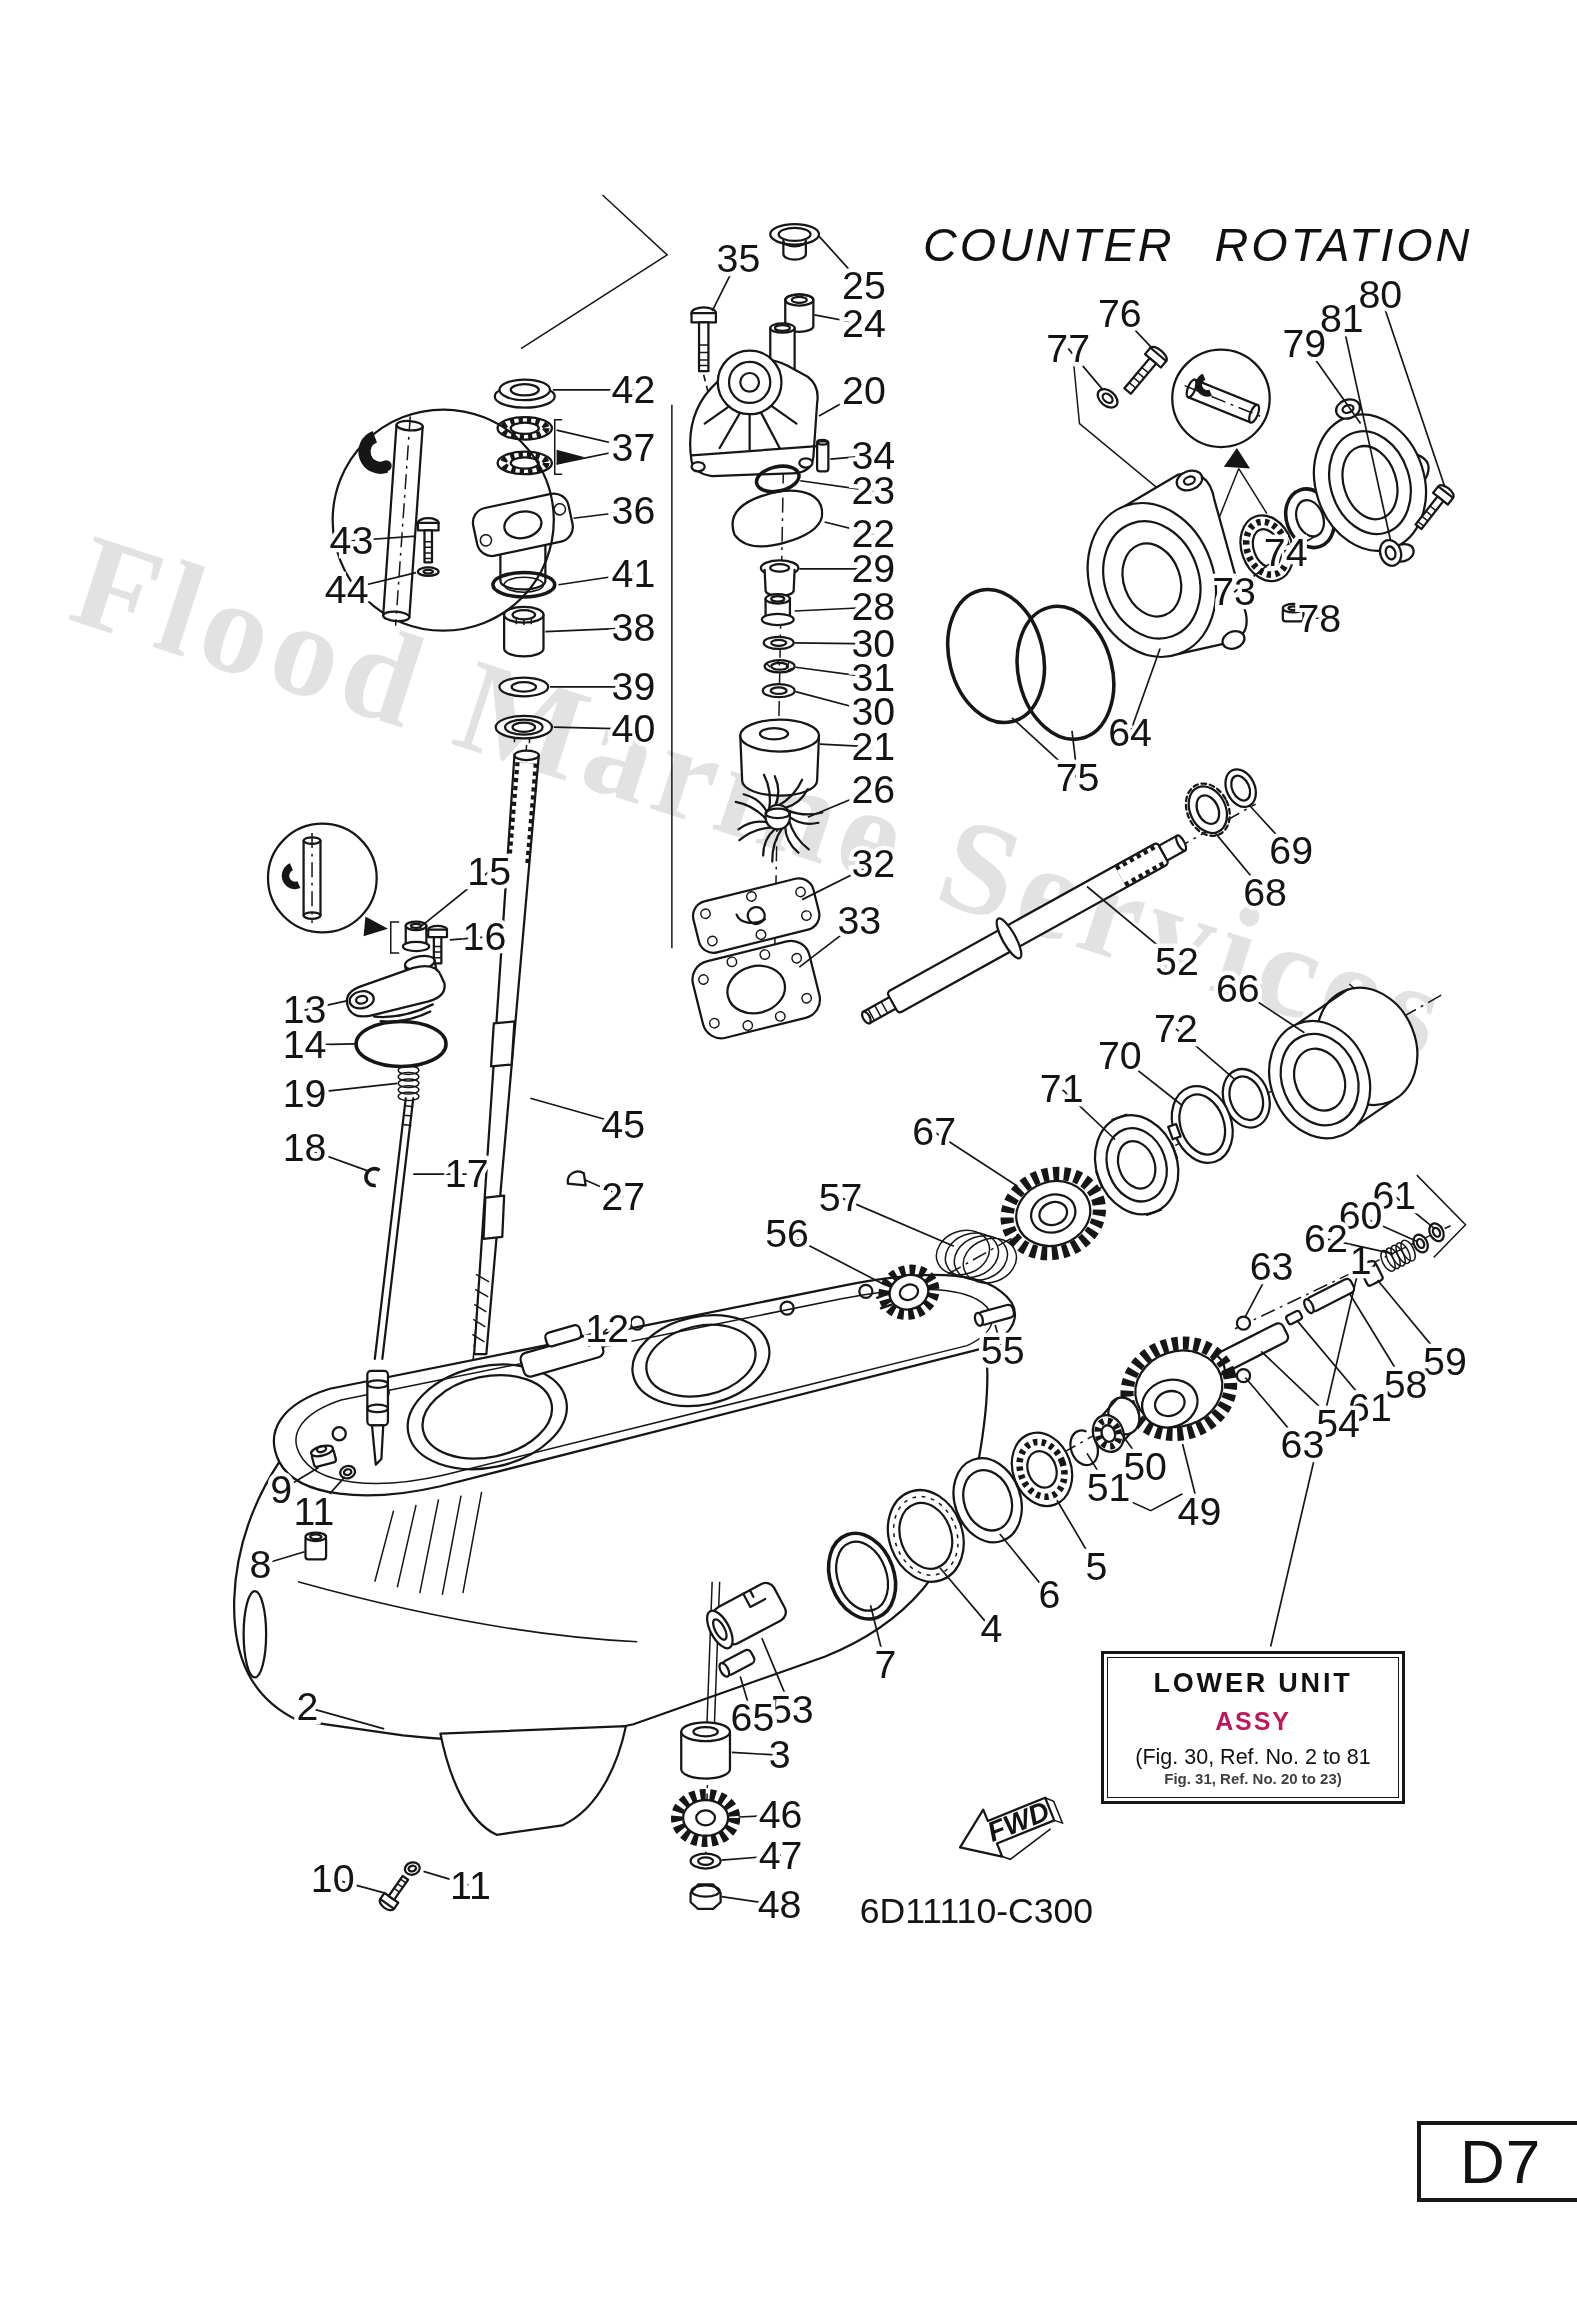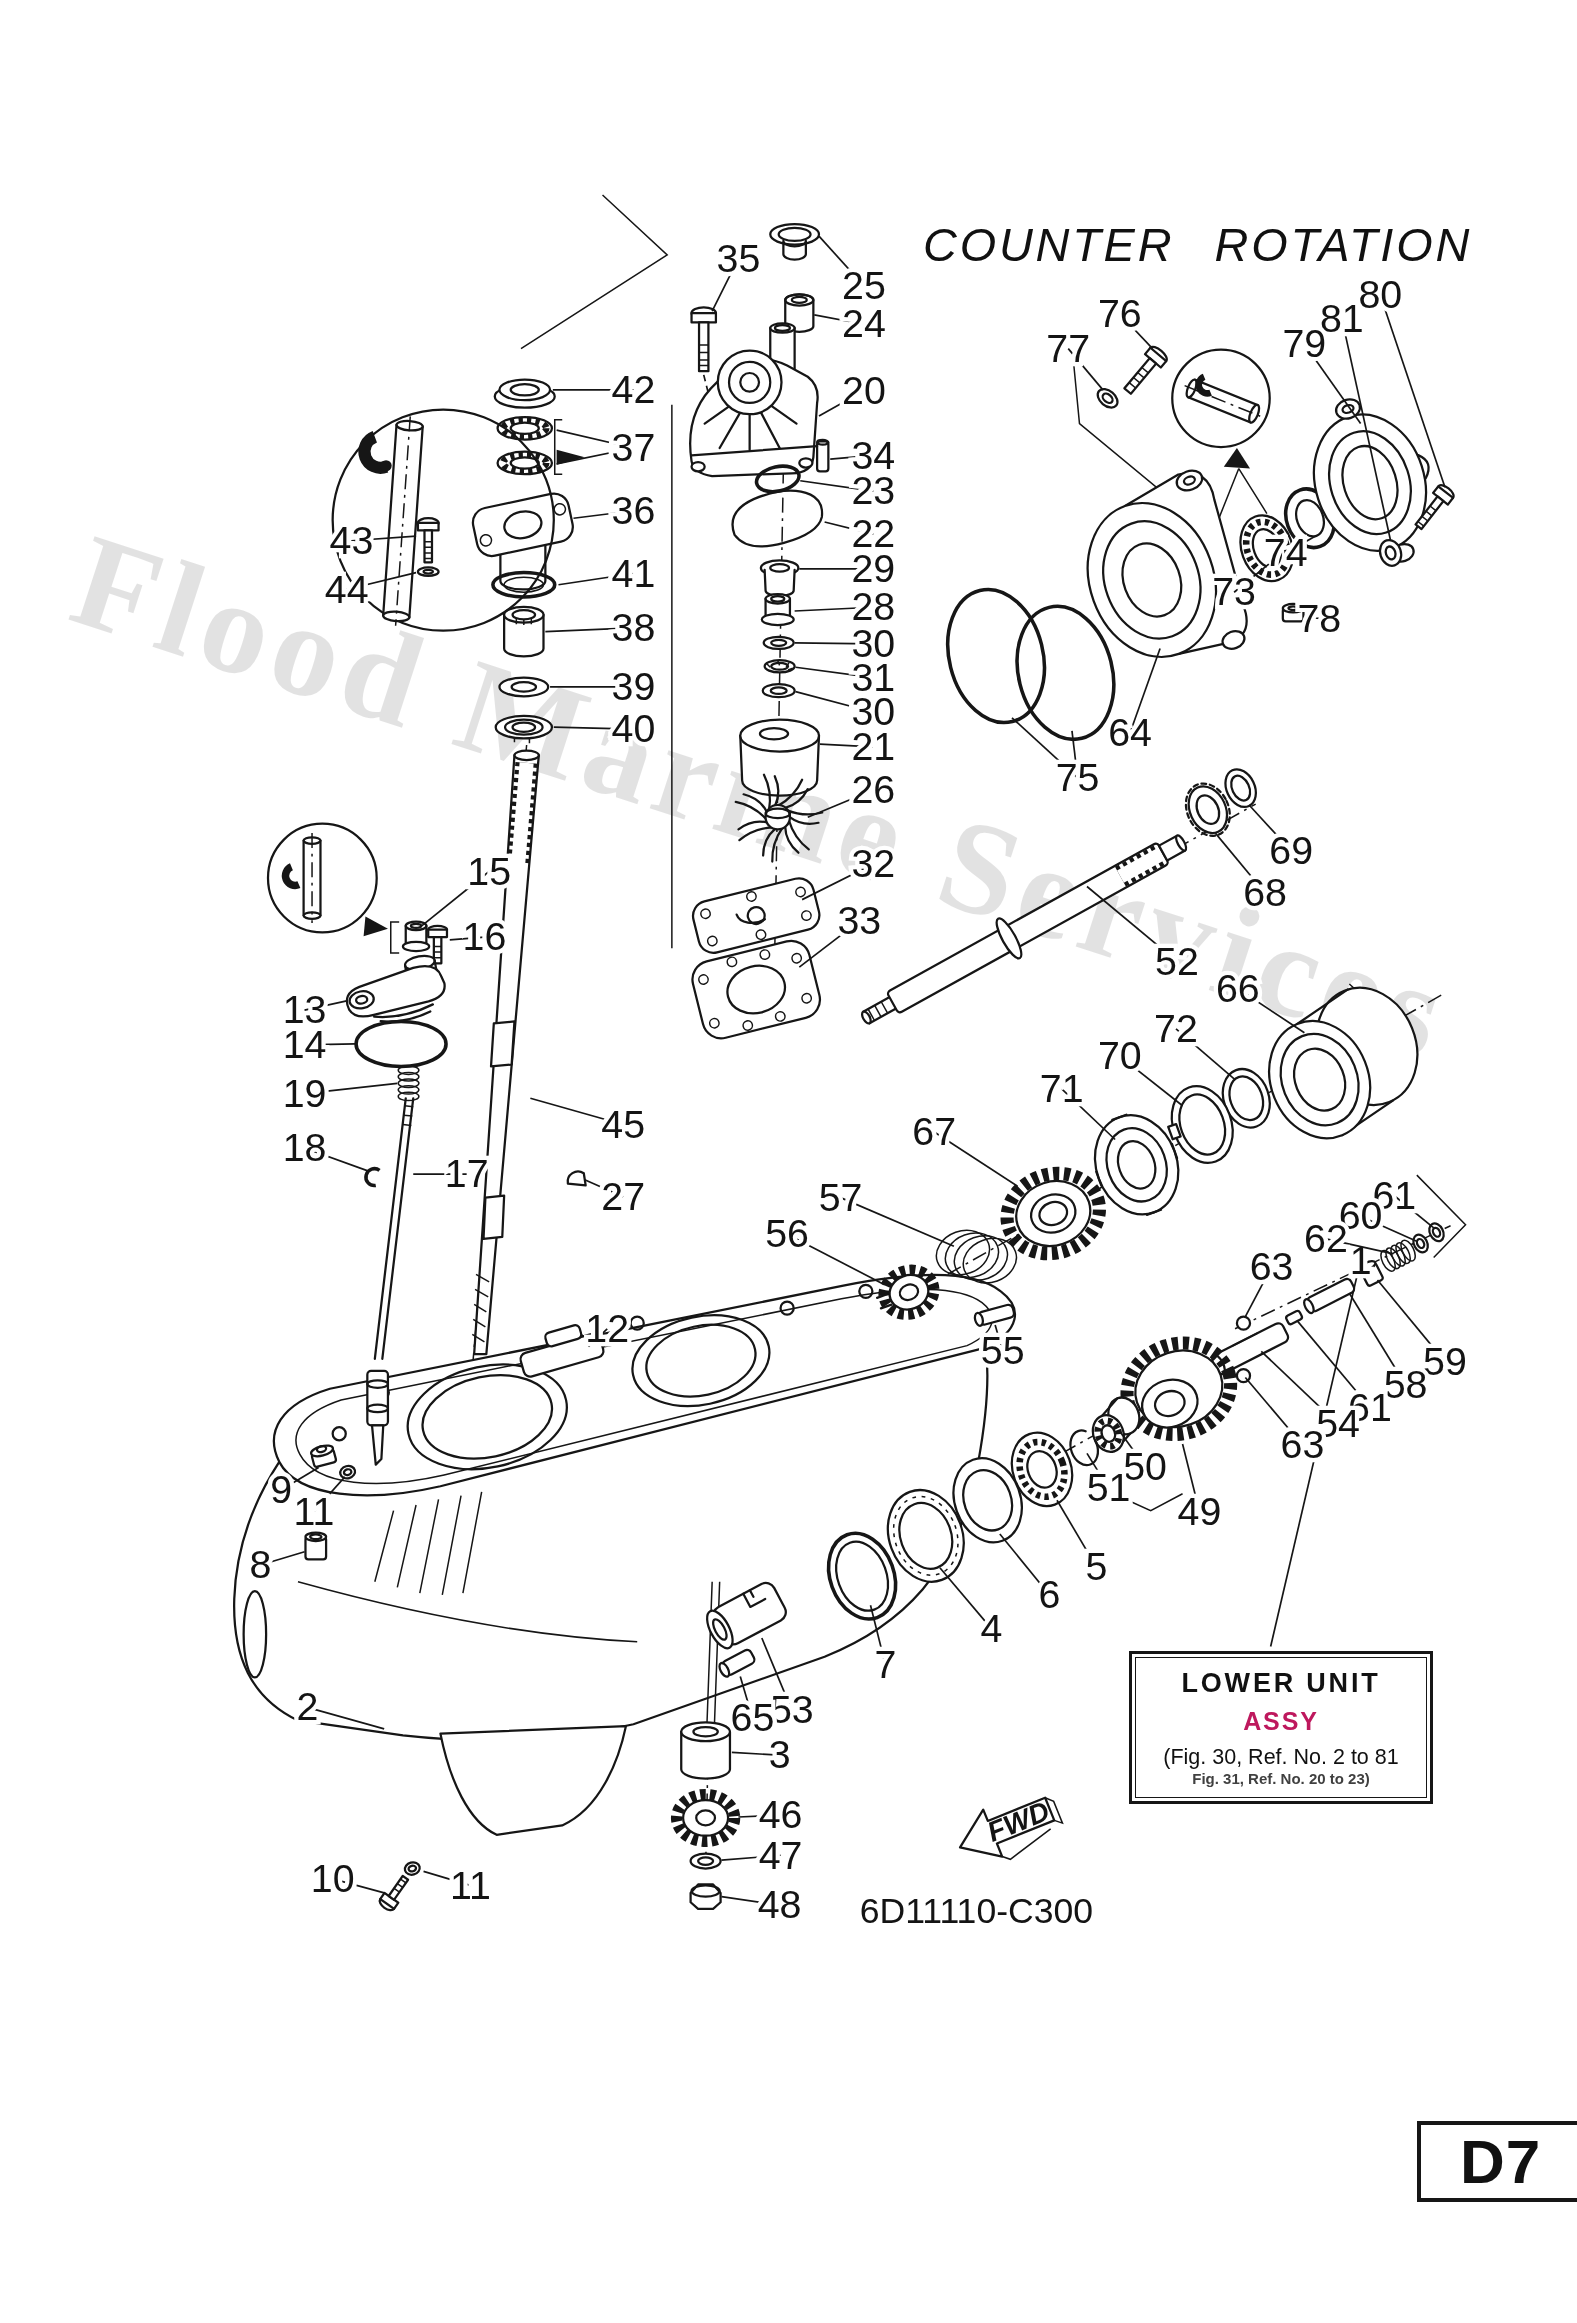--- a/index.html
+++ b/index.html
@@ -23,33 +23,33 @@
   .callout{font-family:"Liberation Sans",sans-serif;font-size:42px;fill:#141414;
            paint-order:stroke;stroke:#ffffff;stroke-width:9;text-anchor:middle;}
   .wm{font-family:"Liberation Serif","DejaVu Serif",serif;font-size:142px;font-weight:bold;
       fill:#000;opacity:0.11;letter-spacing:8px;}
   .title{font-family:"Liberation Sans",sans-serif;font-size:50px;font-style:italic;
          fill:#111;letter-spacing:3px;word-spacing:26px;text-anchor:middle;}
   .code{font-family:"Liberation Sans",sans-serif;font-size:38px;fill:#141414;text-anchor:middle;}
   .fwdtxt{font-family:"Liberation Sans",sans-serif;font-size:30px;font-weight:bold;
           font-style:italic;fill:#141414;text-anchor:middle;}
   
-  .infobox{position:absolute;left:1129px;top:1651px;width:304px;height:153px;
+  .infobox{position:absolute;left:1101px;top:1651px;width:304px;height:153px;
            border:3.7px solid #161616;box-sizing:border-box;padding:2.8px;}
   .infobox .inner{width:100%;height:100%;border:1.9px solid #161616;box-sizing:border-box;
            display:flex;flex-direction:column;justify-content:center;align-items:center;}
   .ib1{font-size:27px;font-weight:bold;letter-spacing:2.8px;color:#111;}
   .ib2{font-size:25px;font-weight:bold;letter-spacing:1.9px;color:#be185d;margin-top:7.5px;}
   .ib3{font-size:21.5px;font-weight:normal;color:#111;margin-top:9.4px;}
   .ib4{font-size:15px;font-weight:bold;color:#404040;}
   
   .pagebox{position:absolute;left:1417px;top:2121px;width:178px;height:81px;
            border:4.7px solid #161616;box-sizing:border-box;display:flex;align-items:center;
            justify-content:flex-start;padding-left:39px;}
-  .pagebox span{font-size:62px;font-weight:bold;color:#111;letter-spacing:0.9px;}
+  .pagebox span{font-size:62px;font-weight:normal;color:#111;letter-spacing:0.9px;}
 </style>
 </head>
 <body>
 
 <div class="page">
 
 <svg width="1578" height="2324" viewBox="0 0 1684 2480" xmlns="http://www.w3.org/2000/svg">
 
   <text class="wm" x="70" y="660" transform="rotate(18 70 660)">Flood Marine Services</text>
 

